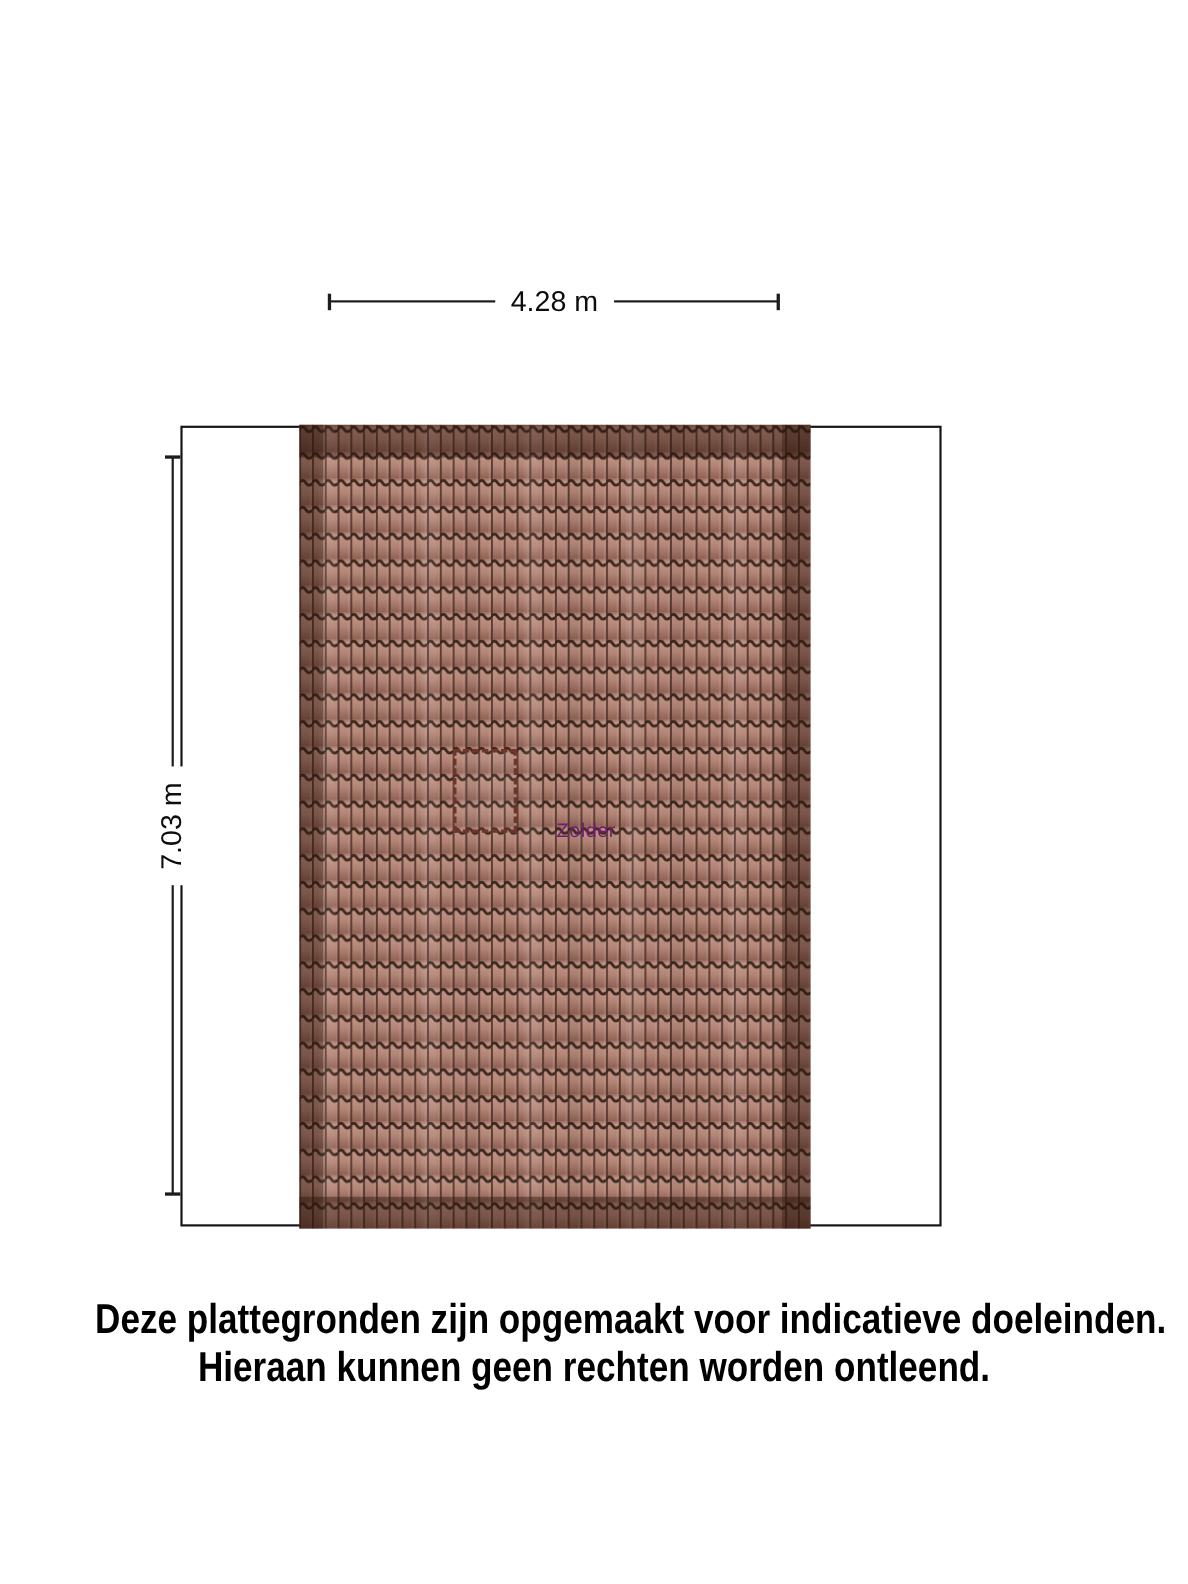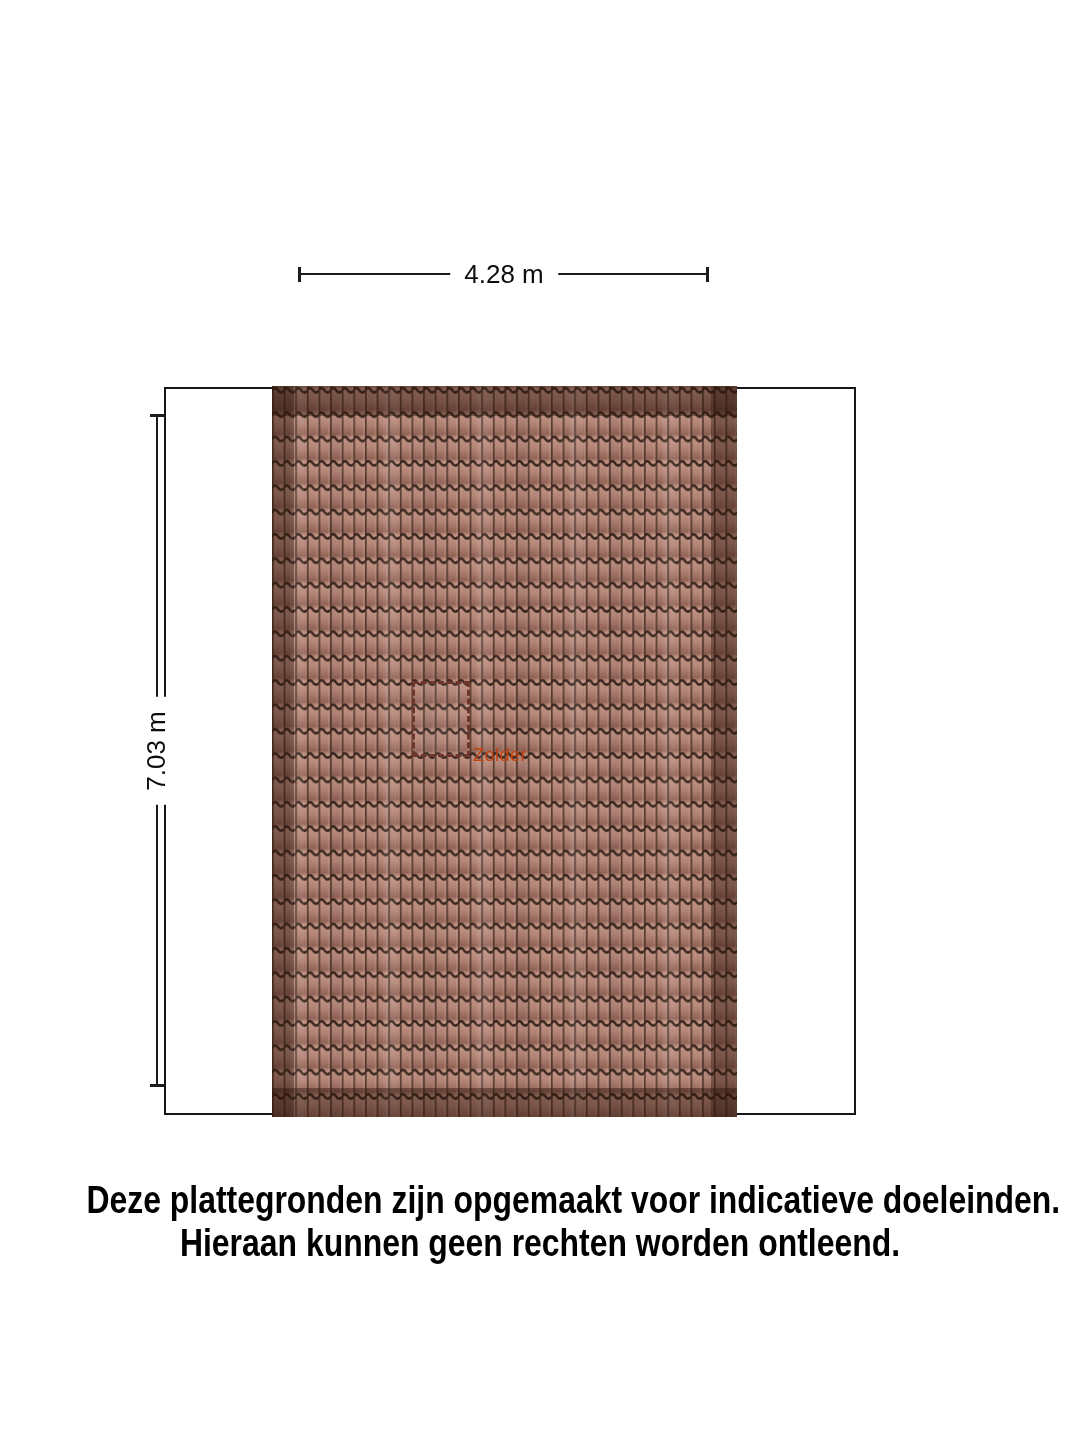--- a/index.html
+++ b/index.html
@@ -75,22 +75,23 @@
     border: 3px dashed #6f352a;
     box-sizing: border-box;
     background: rgba(255,255,255,0.05);
   }
 
   
   .room-label {
     position: absolute;
     left: 473px; top: 702px;
     width: 120px;
+    text-align: center;
     font-size: 18px;
-    color: #c2410c;
+    color: #701a75;
     letter-spacing: 0.5px;
   }
 
   
   .disclaimer {
     position: absolute;
     left: 0; top: 1136px;
     width: 1080px;
     text-align: center;
     font-weight: bold;

